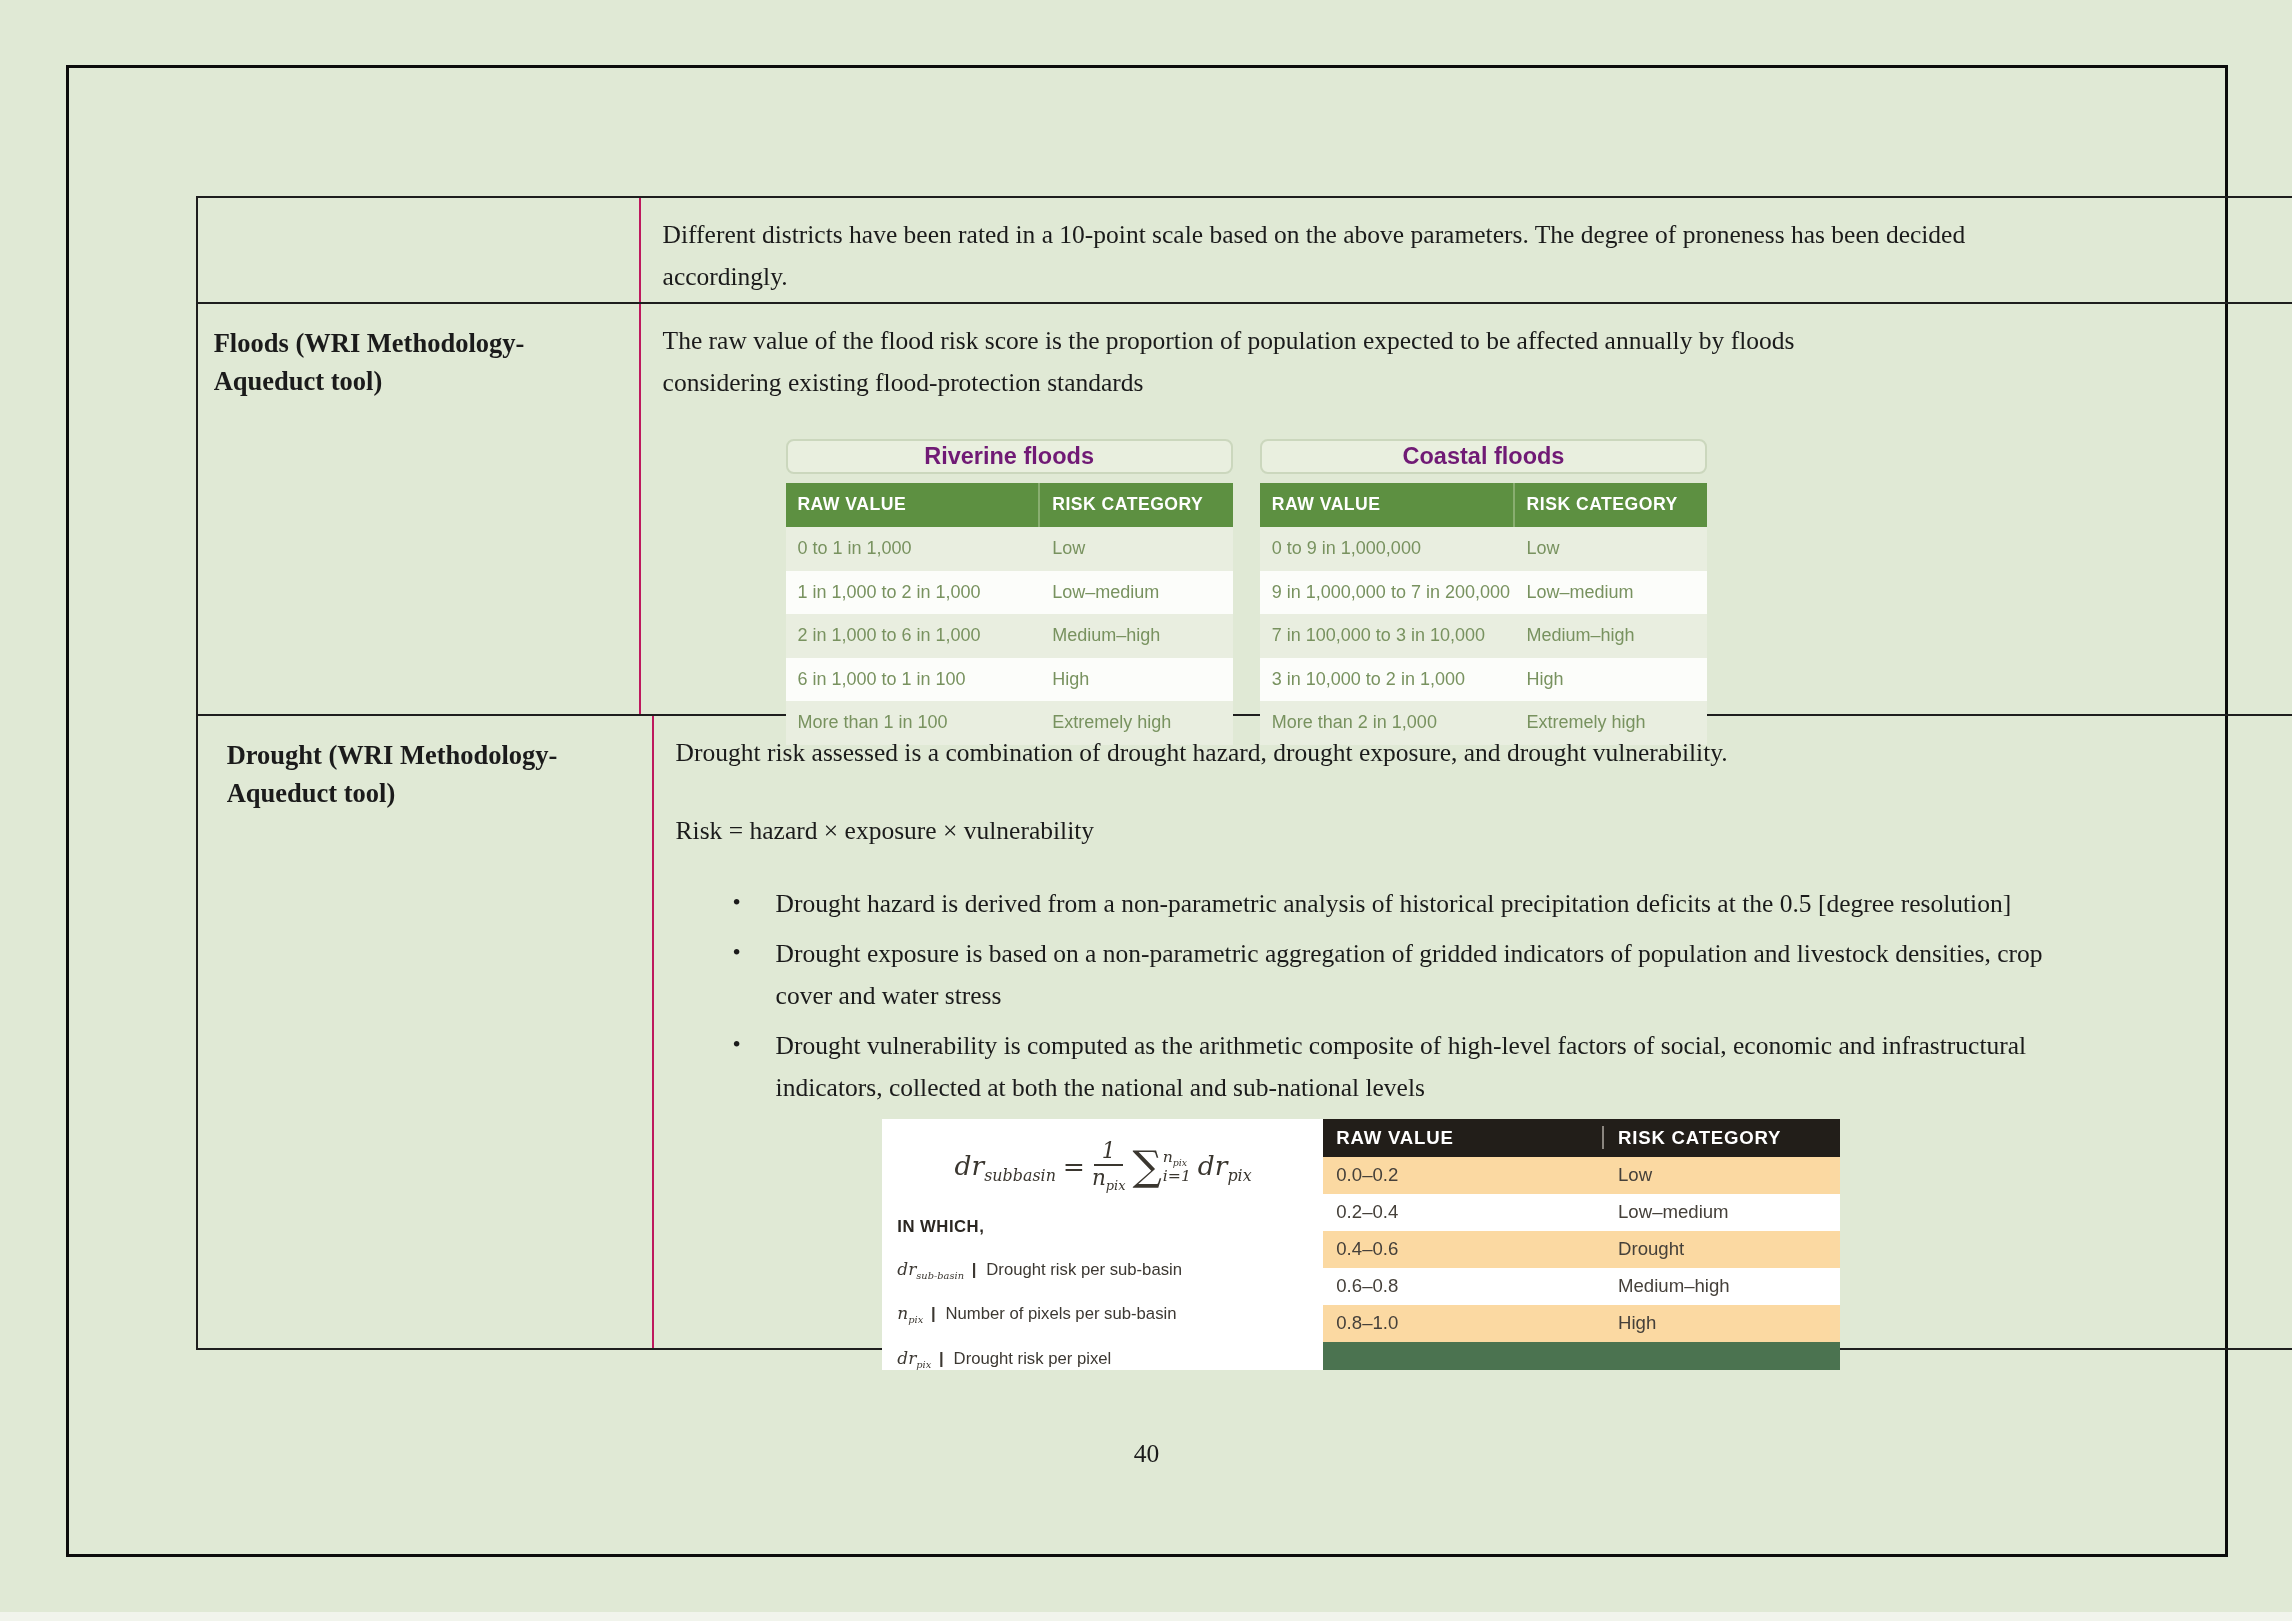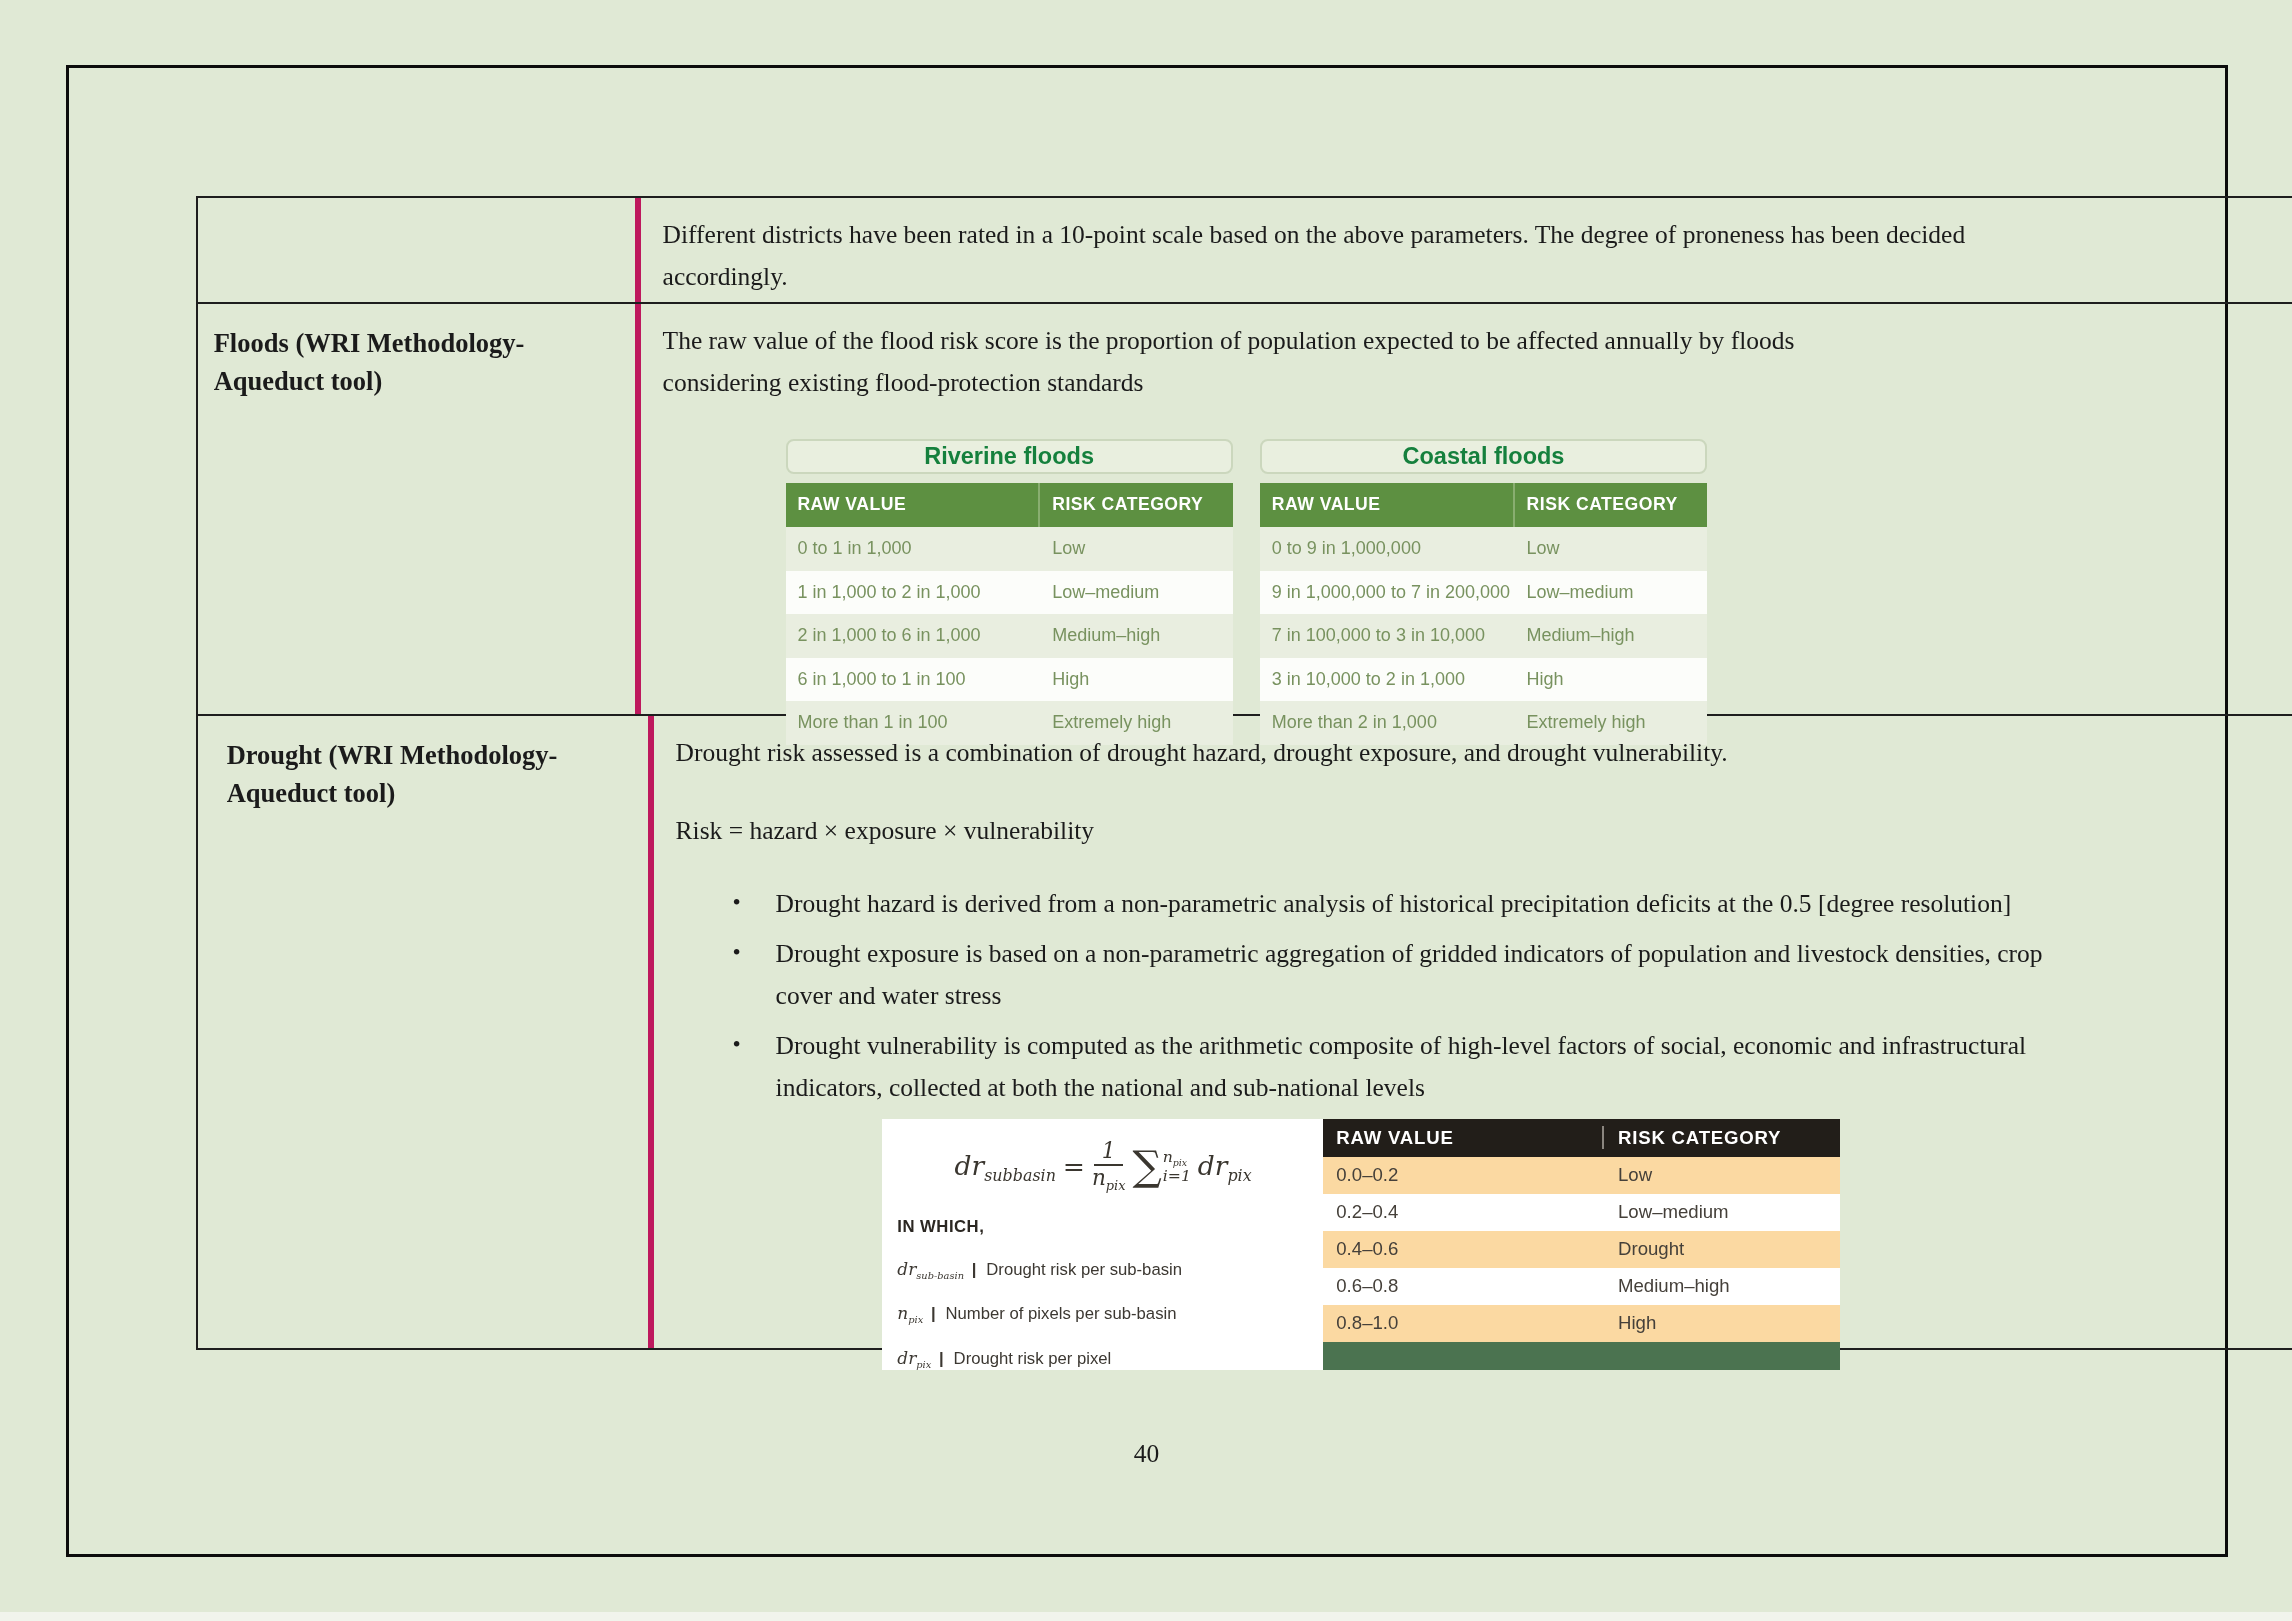--- a/index.html
+++ b/index.html
@@ -25,38 +25,38 @@
     position:absolute; left:196px; top:196px; width:2289px;
     border:2px solid #1e1e1e;
   }
   .mrow { display:flex; border-bottom:2px solid #1e1e1e; }
   .mrow:last-child { border-bottom:none;margin-left:13px; }
   .mrow-1 { height:106px; }
   .mrow-2 { height:412px; }
   .mrow-3 { height:632px; }
   .mcell-left {
     width:443px; flex:0 0 443px;
-    border-right:6px solid #be185d;
+    border-right:2px solid #be185d;
     padding:19.6px 21.6px 0 15.7px;
     font-weight:bold; font-size:26.5px; line-height:1.45;
   }
   .mcell-right {
     flex:1; padding:15.7px 19.6px 0 21.6px;
     font-size:25.5px; line-height:1.65;
   }
   .body-text { margin:0; }
   .intro-text { max-width:1387px; }
   .flood-text { max-width:1240px; }
   
   .flood-figures { display:flex; gap:27.4px; margin:35px 0 0 123px; }
   .ftable { width:447px; font-family:"Liberation Sans", sans-serif; }
   .ftitle-box {
     background:#e9efdf; border:2px solid #cbd7bd; border-radius:7.8px;
     text-align:center; height:35px; line-height:31px;
-    font-weight:bold; font-size:23.5px; color:#15803d;
+    font-weight:bold; font-size:23.5px; color:#701a75;
     margin-bottom:8.8px;
   }
   .fheader { display:flex; background:#5d9041; color:#ffffff; font-weight:bold; font-size:17.6px; letter-spacing:0.5px; }
   .fheader .fc1 { width:57%; padding:7.8px 0 7.8px 11.8px; border-right:2px solid #89ae70; }
   .fheader .fc2 { flex:1; padding:7.8px 0 7.8px 11.8px; }
   .frow { display:flex; color:#78925f; font-size:18px; }
   .frow .fc1 { width:57%; padding:6.9px 0 6.9px 11.8px; }
   .frow .fc2 { flex:1; padding:6.9px 0 6.9px 11.8px; }
   .frow.odd { background:#e9eee0; }
   .frow.even { background:#fcfdfa; }

